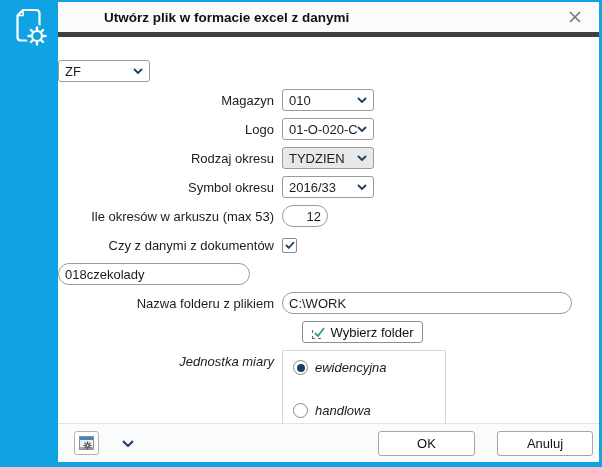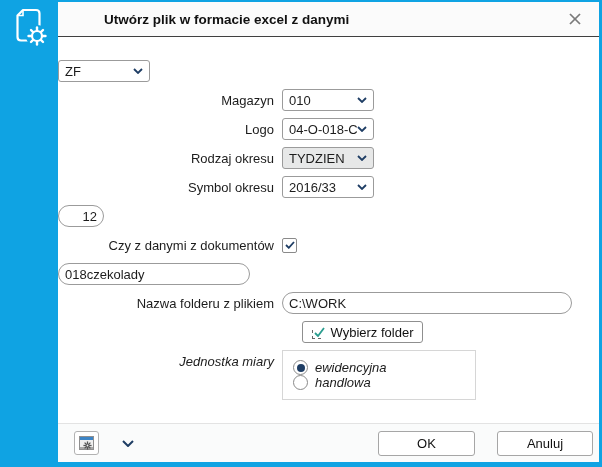--- a/index.html
+++ b/index.html
@@ -11,21 +11,21 @@
   }
   
   .sidebar{position:absolute;left:0;top:0;width:58px;height:467px;background:#0fa3e3;}
   .edge-top{position:absolute;left:58px;top:0;right:0;height:2px;background:#0fa3e3;}
   .edge-right{position:absolute;right:0;top:0;width:3px;height:467px;background:#0fa3e3;}
   .edge-bottom{position:absolute;left:0;bottom:0;width:602px;height:5px;background:#0fa3e3;}
   .app-icon{position:absolute;left:11px;top:7px;}
 
   .titlebar{
     position:absolute;left:58px;top:2px;right:3px;height:35px;
-    background:#fbfbfb;border-bottom:1px solid #404040;
+    background:#fbfbfb;border-bottom:5px solid #404040;
     display:flex;align-items:center;
   }
   .title{margin-left:46px;font-weight:bold;font-size:13.5px;color:#111;}
   .close-btn{
     margin-left:auto;margin-right:14px;width:20px;height:20px;border:none;background:none;
     display:flex;align-items:center;justify-content:center;cursor:pointer;padding:0;
   }
 
   .content{position:absolute;left:58px;top:38px;right:3px;bottom:44px;background:#fff;padding-top:22px;}
   .frow{display:flex;align-items:center;height:22px;margin-bottom:7px;}
@@ -56,22 +56,22 @@
     display:flex;align-items:center;justify-content:center;gap:6px;
     font-family:"Liberation Sans",sans-serif;font-size:13px;color:#111;cursor:pointer;
   }
   .sel-icon{position:relative;width:13px;height:13px;display:inline-block;flex:none;}
   .sel-icon .dash{position:absolute;left:0;bottom:0;width:9px;height:9px;border-left:1px dashed #666;border-bottom:1px dashed #666;}
   .sel-icon svg{position:absolute;left:2px;top:1px;}
 
   .unit-row{display:flex;align-items:flex-start;font-style:italic;}
   .unit-row .flabel{padding-top:4px;}
   .groupbox{
-    width:194px;border:1px solid #d6d6d6;background:#fff;
-    padding:9px 10px;display:flex;flex-direction:column;gap:0;
+    width:164px;border:1px solid #d6d6d6;background:#fff;
+    padding:9px 10px;display:flex;flex-direction:column;gap:28px;
   }
   .radio-item{display:flex;align-items:center;gap:7px;cursor:pointer;}
   .radio{
     width:15px;height:15px;border:1px solid #8a8a8a;border-radius:50%;background:#fff;
     display:flex;align-items:center;justify-content:center;flex:none;
   }
   .radio.selected::after{content:"";width:8px;height:8px;border-radius:50%;background:#1e3d64;}
 
   .footer{
     position:absolute;left:58px;right:3px;bottom:5px;height:39px;background:#fafbfb;
@@ -155,21 +155,21 @@
           <svg width="10" height="6" viewBox="0 0 10 6">
               <polyline points="1,1 5,5 9,1" fill="none" stroke="#1e3d64" stroke-width="1.8"></polyline>
             </svg>
         </span>
       </div>
     </div>
 
     <div class="frow">
       <span class="flabel">Logo</span>
       <div class="select">
-        <span class="val">04-O-018-C</span>
+        <span class="val">01-O-020-C</span>
         <span style="display:flex;">
           <svg width="10" height="6" viewBox="0 0 10 6">
               <polyline points="1,1 5,5 9,1" fill="none" stroke="#1e3d64" stroke-width="1.8"></polyline>
             </svg>
         </span>
       </div>
     </div>
 
     <div class="frow">
       <span class="flabel">Rodzaj okresu</span>
@@ -189,20 +189,21 @@
         <span class="val">2016/33</span>
         <span style="display:flex;">
           <svg width="10" height="6" viewBox="0 0 10 6">
               <polyline points="1,1 5,5 9,1" fill="none" stroke="#1e3d64" stroke-width="1.8"></polyline>
             </svg>
         </span>
       </div>
     </div>
 
     <div class="frow">
+      <span class="flabel">Ile okresów w arkuszu (max 53)</span>
       <input class="tinput w-num" value="12" style="">
     </div>
 
     <div class="frow">
       <span class="flabel">Czy z danymi z dokumentów</span>
       <span class="checkbox">
         <span style="display:flex;">
           <svg width="10" height="8" viewBox="0 0 10 8">
               <polyline points="1,4 3.8,6.8 9,1" fill="none" stroke="#1e3d64" stroke-width="1.8"></polyline>
             </svg>

